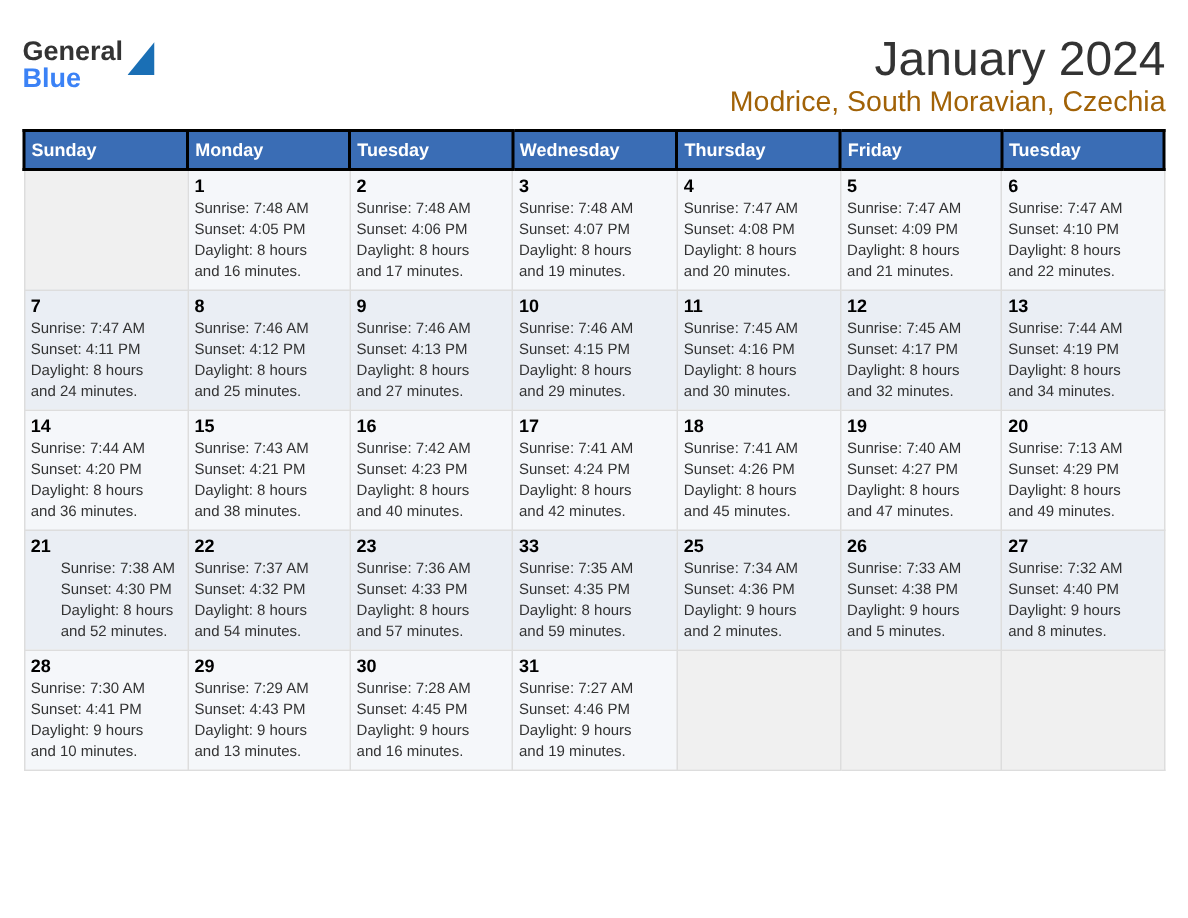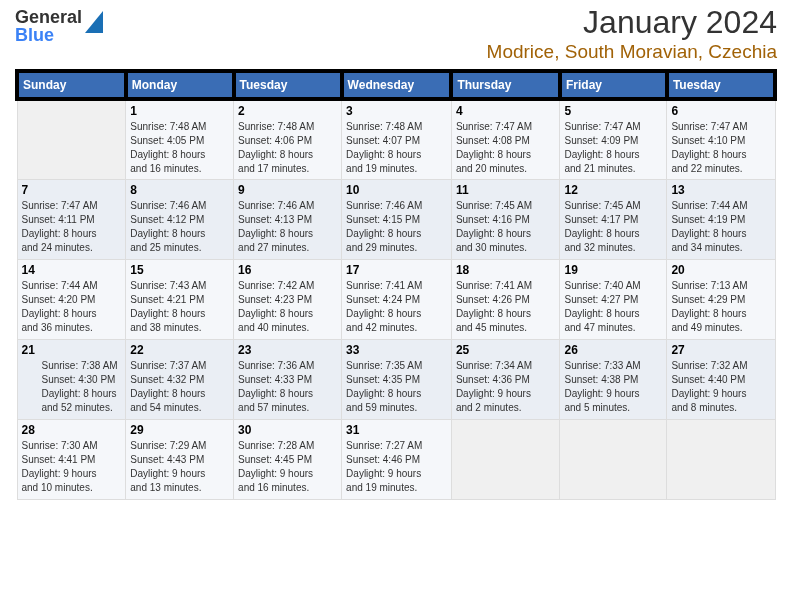--- a/index.html
+++ b/index.html
@@ -5,21 +5,21 @@
     * { box-sizing: border-box; margin: 0; padding: 0; }
     body {
       font-family: Arial, sans-serif;
       background: #fff;
       width: 792px;
       height: 612px;
       overflow: hidden;
     }
     .container {
       width: 792px;
-      padding: 4px 15px;
+      padding: 21px 15px;
     }
     .header-area {
       display: flex;
       justify-content: space-between;
       align-items: flex-start;
       margin-bottom: 6px;
     }
     .logo {
       display: flex;
       align-items: center;
@@ -51,21 +51,21 @@
       border-collapse: collapse;
       font-size: 11px;
     }
     thead tr th {
       background: #3a6db5;
       color: #fff;
       padding: 5px 4px;
       font-size: 12px;
       font-weight: bold;
       text-align: left;
-      border: 4px solid #000000;
+      border: 2px solid #000000;
     }
     tbody tr td {
       vertical-align: top;
       padding: 3px 4px;
       border: 1px solid #ddd;
       height: 80px;
       width: 113px;
     }
     tbody tr:nth-child(odd) td {
       background: #f5f7fa;

